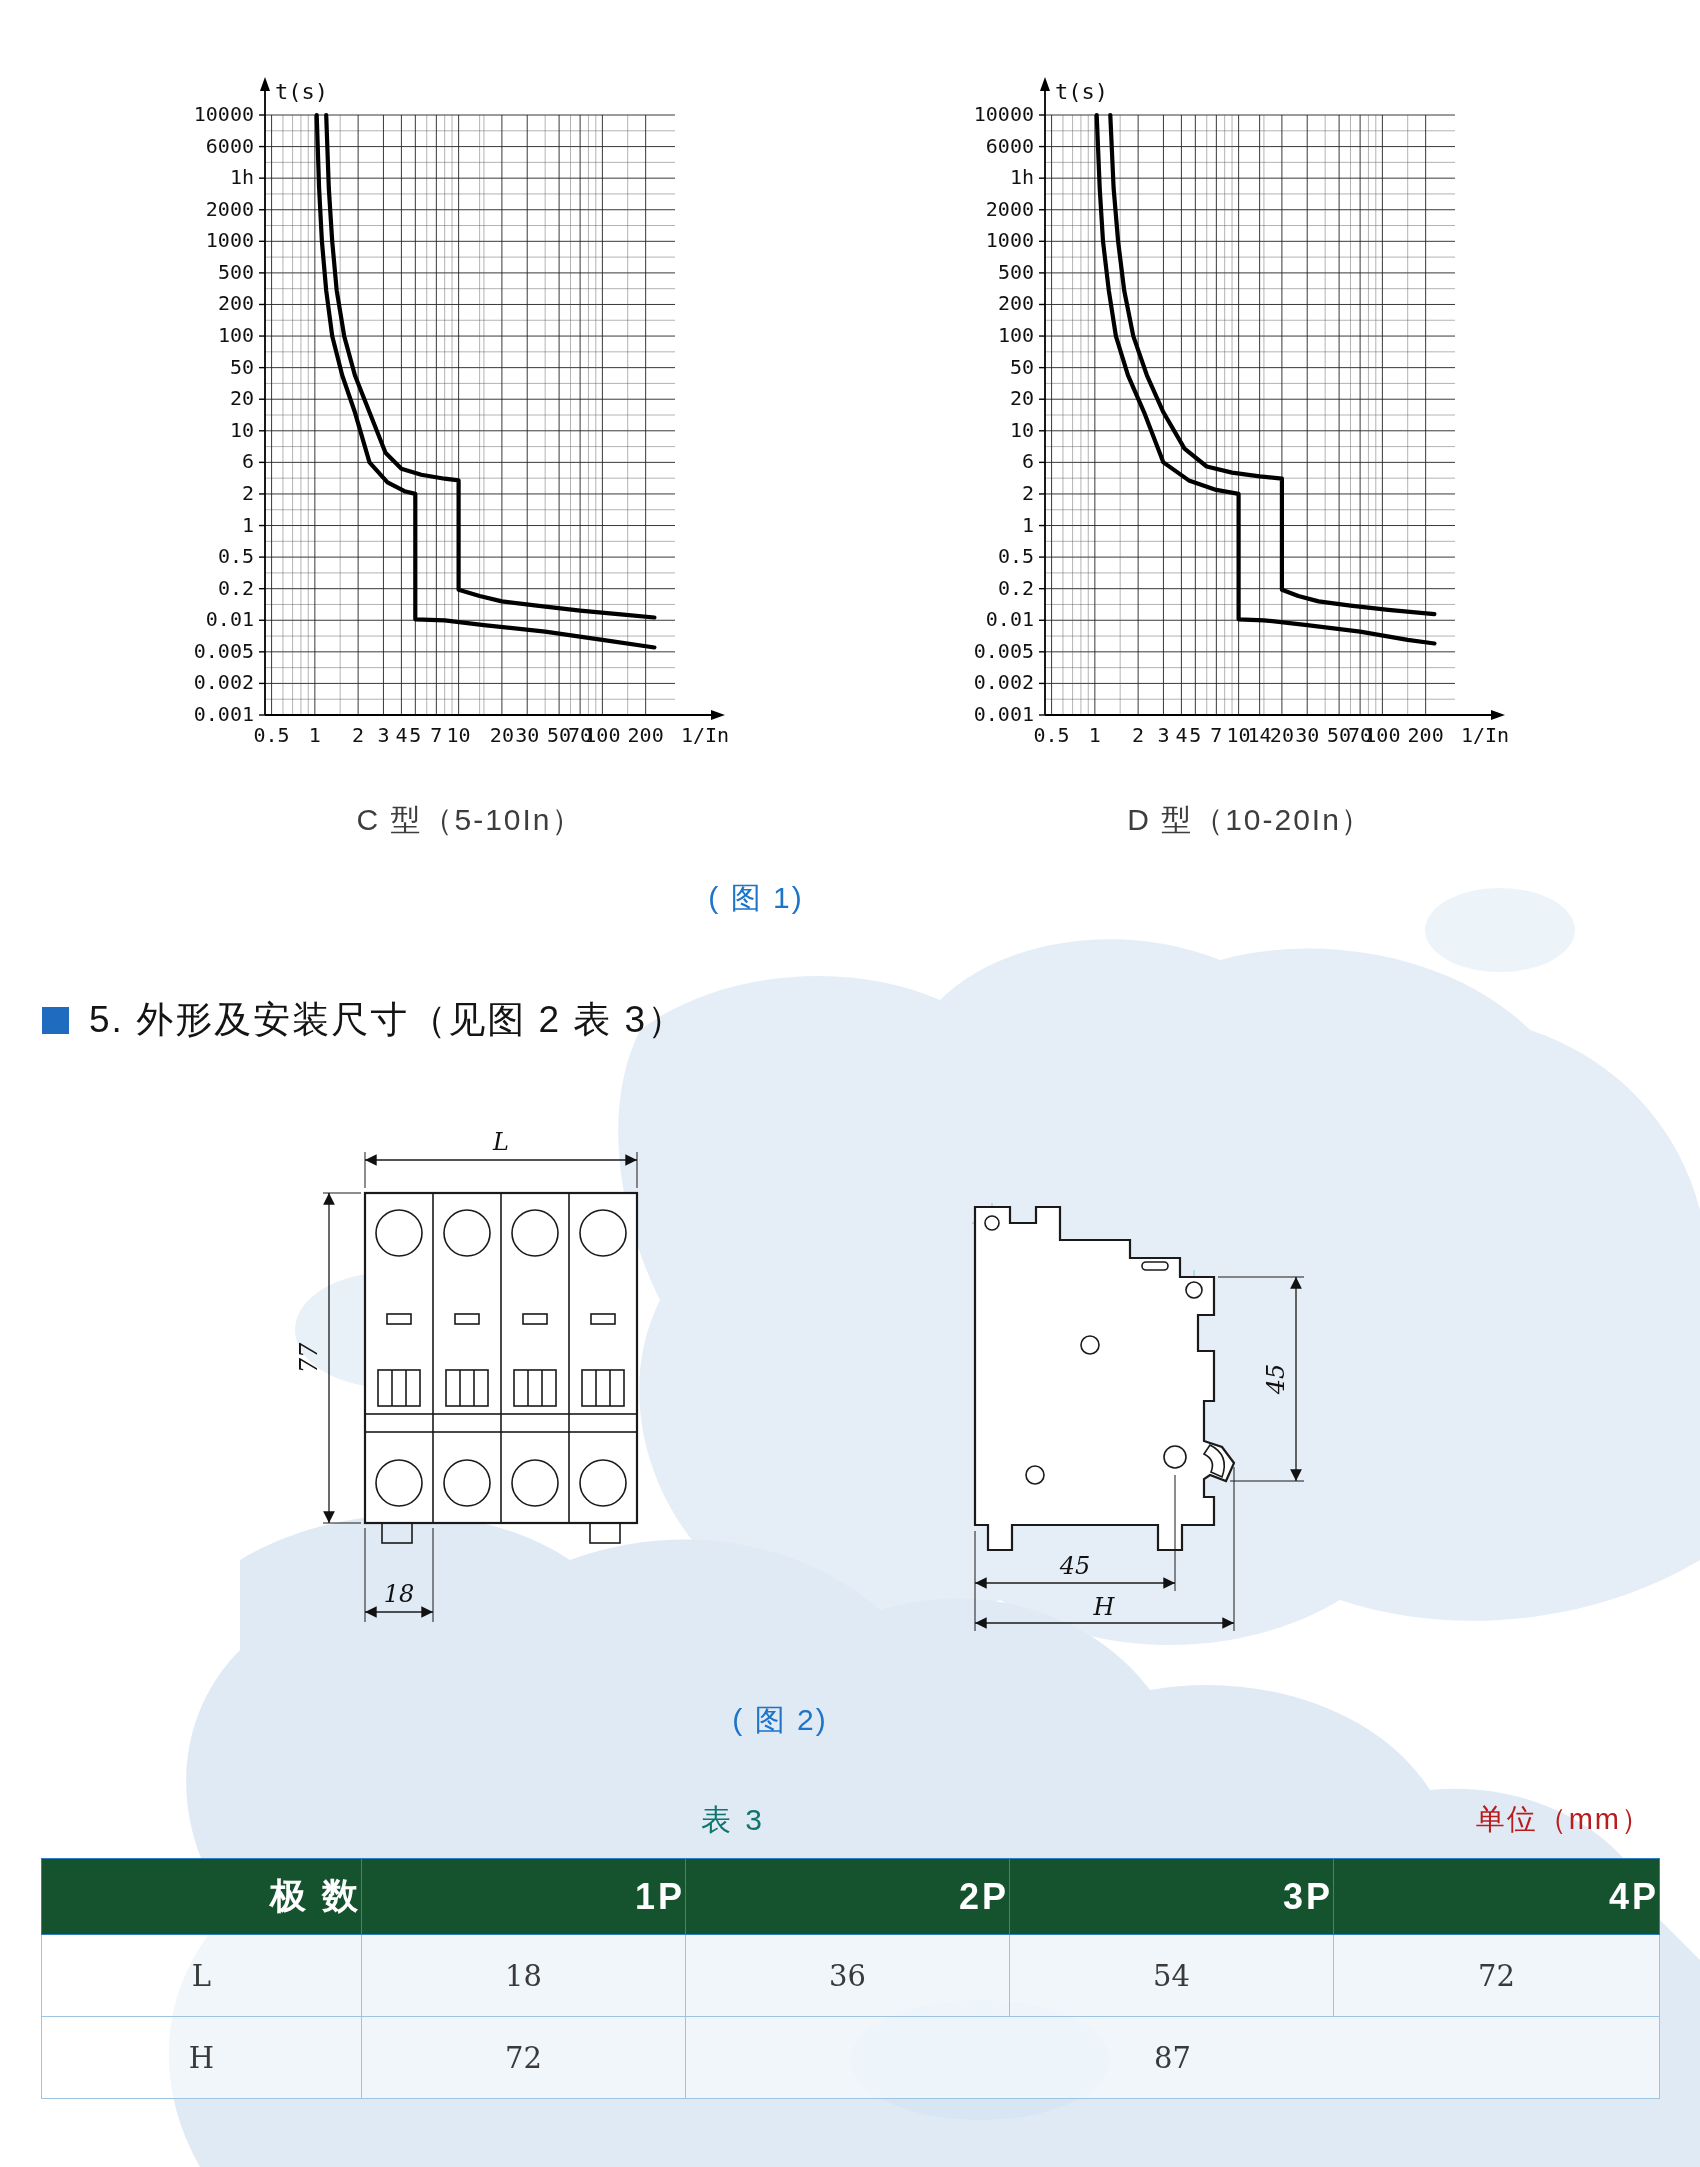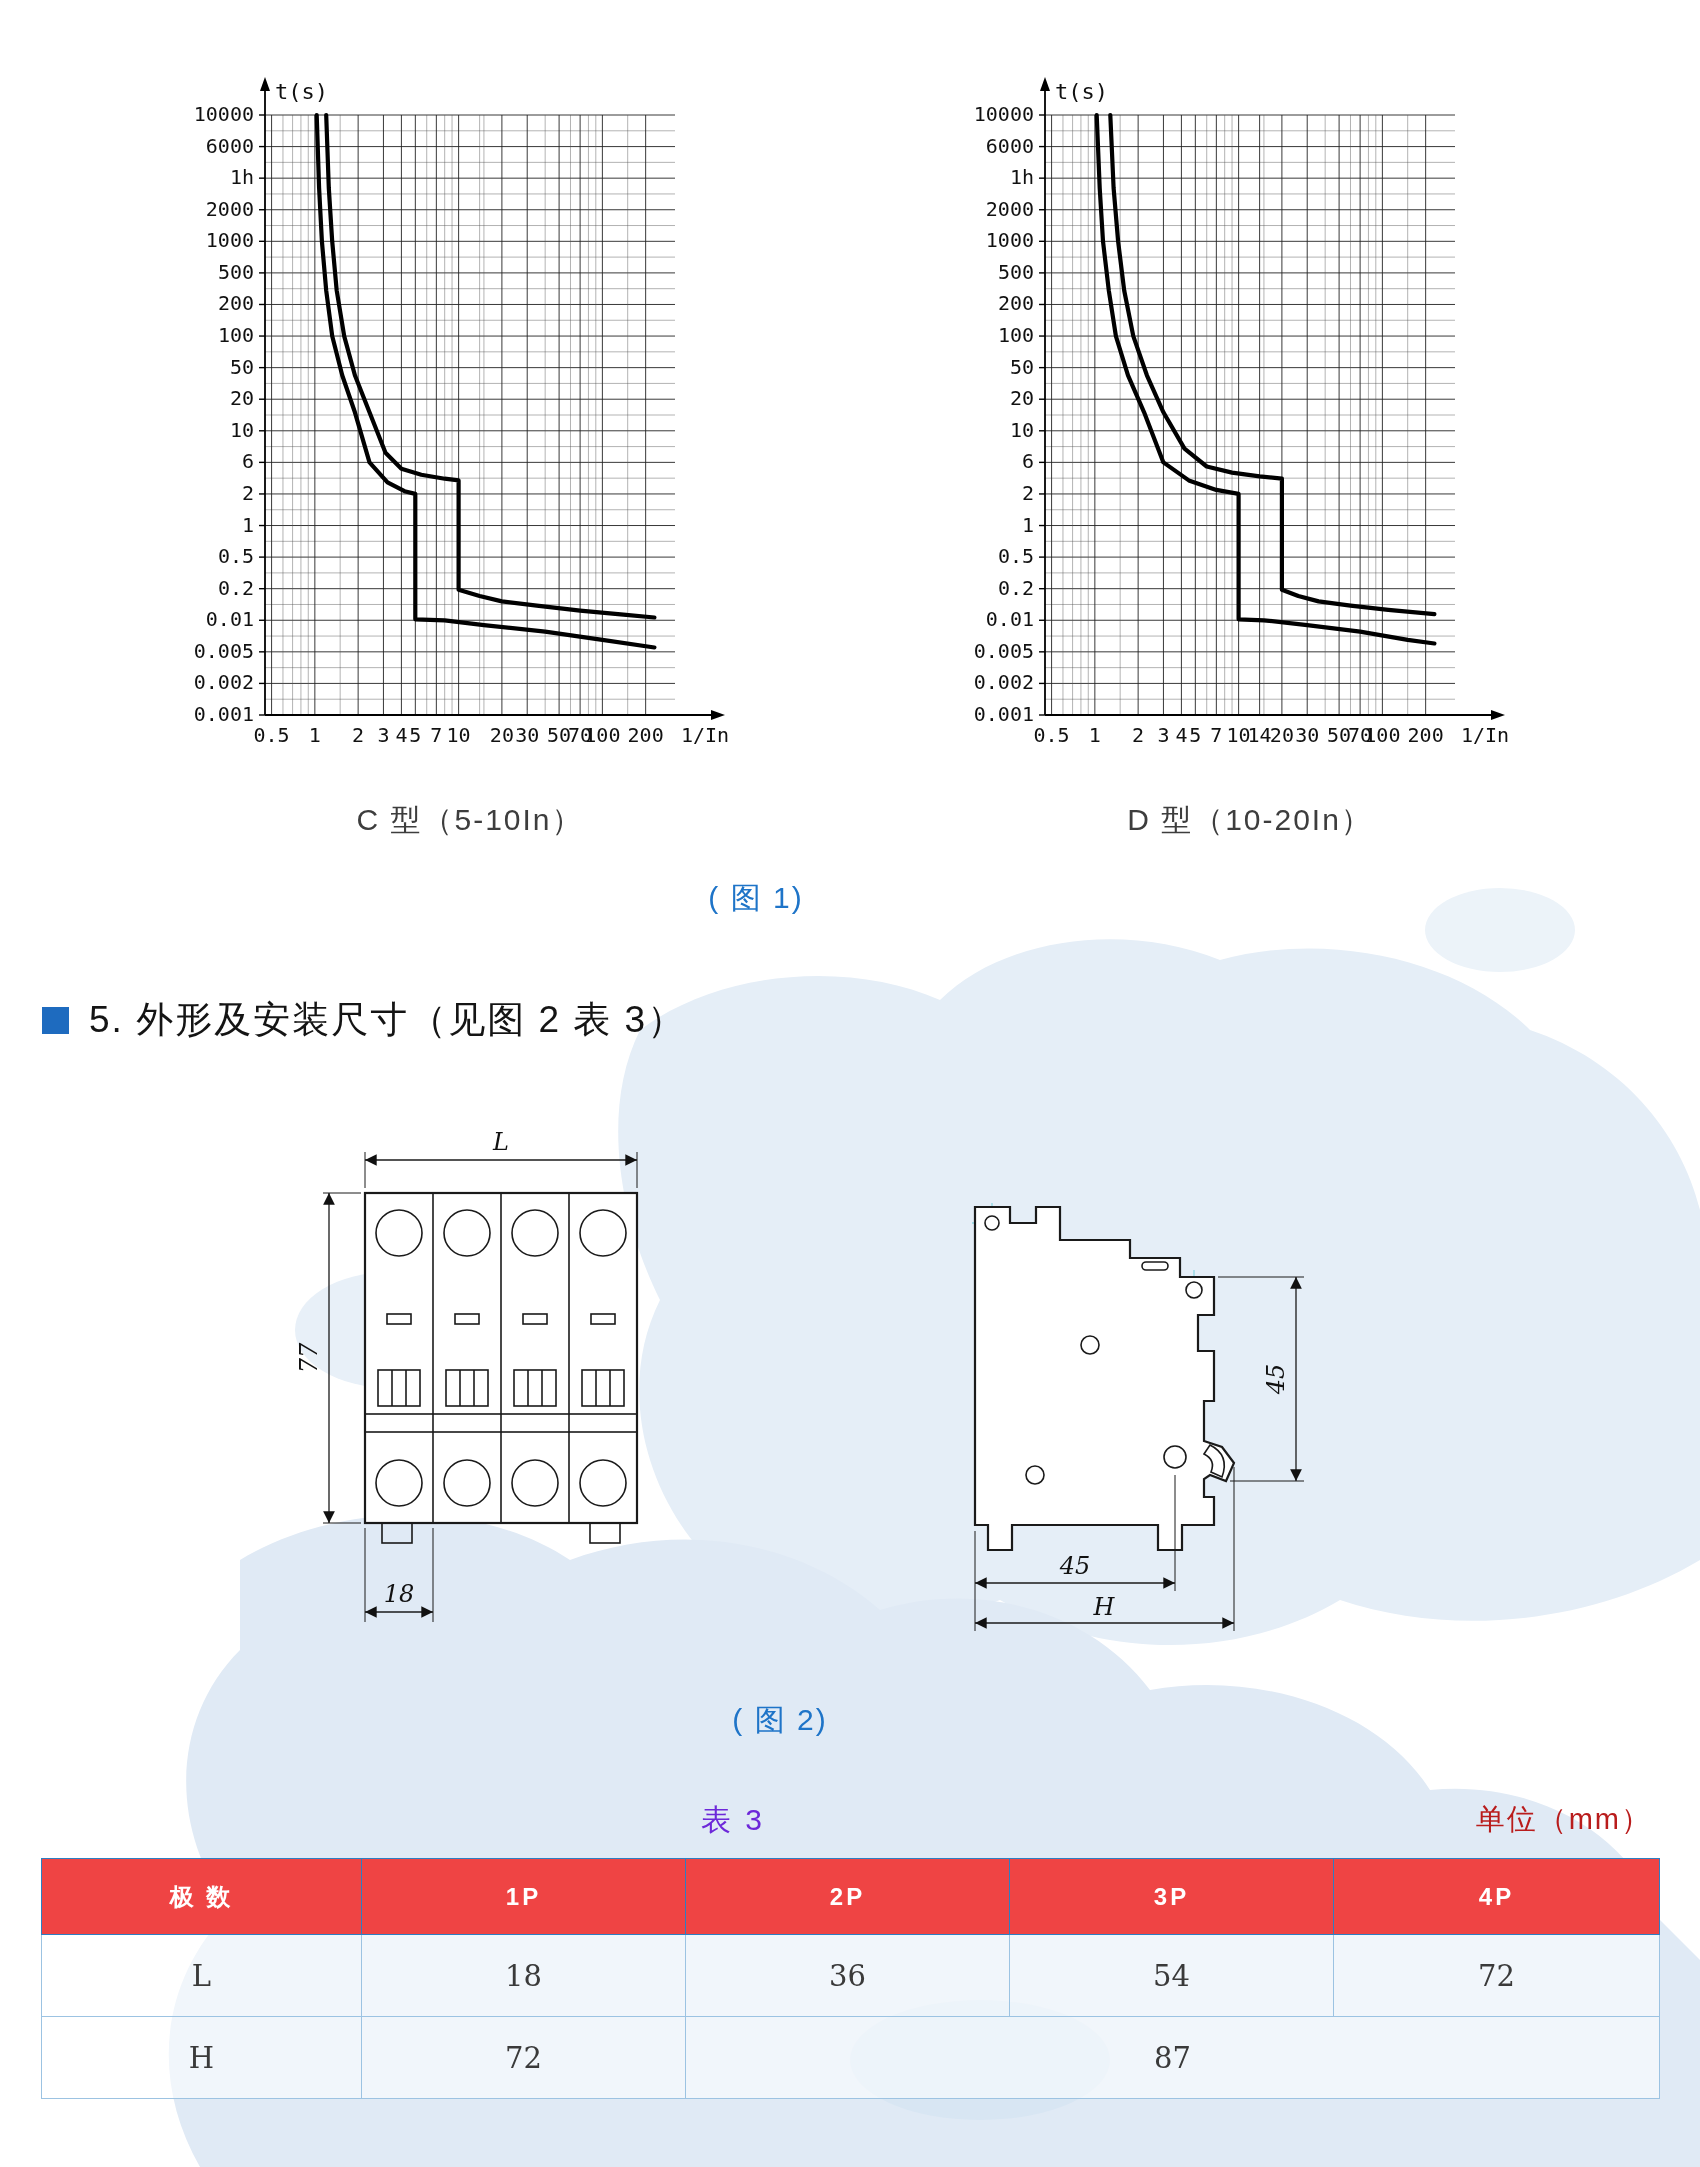--- a/index.html
+++ b/index.html
@@ -14,28 +14,28 @@
   .fig-caption { position:absolute; left:0; width:1512px; text-align:center;
                  font-size:30px; color:#1e74c8; letter-spacing:2px; }
 
   .section-heading { position:absolute; left:42px; top:995px; display:flex; align-items:center; gap:20px; }
   .section-square { width:27px; height:27px; background:#1e6bbf; }
   .section-text { font-size:37px; font-weight:normal; color:#141414; letter-spacing:2px; }
 
   .drawing { position:absolute; }
 
   .table-title { position:absolute; left:0; top:1800px; width:1466px; text-align:center;
-                 font-size:30px; color:#6d28d9; letter-spacing:3px; }
+                 font-size:30px; color:#0f766e; letter-spacing:3px; }
   .table-unit { position:absolute; right:48px; top:1800px; font-size:29px; color:#b91c1c; letter-spacing:2px; }
 
   table.spec-table { position:absolute; left:41px; top:1858px; width:1618px;
                      border-collapse:collapse; table-layout:fixed; z-index:1;
                      border:1px solid #9cc3e2; }
-  table.spec-table th { background:#ef4444; color:#ffffff; font-size:24px; font-weight:bold;
-                        height:76px; letter-spacing:3px; border:1px solid #2e7ec2; }
+  table.spec-table th { background:#14532d; color:#ffffff; font-size:36px; font-weight:bold;
+                        height:76px; letter-spacing:3px; border:1px solid #2e7ec2;text-align:right; }
   table.spec-table td { height:82px; text-align:center; vertical-align:middle;
                         font-family:"DejaVu Serif", serif; font-size:29px; color:#3a3a3a;
                         border:1px solid #9cc3e2; background:rgba(255,255,255,0.55); }
 
   svg text.dim { font-family:"DejaVu Serif", serif; font-style:italic; font-size:24px; fill:#111; }
   .outline { fill:#ffffff; stroke:#1a1a1a; stroke-width:2.2; }
   .thin    { fill:none; stroke:#1a1a1a; stroke-width:1.6; }
   .dimline { stroke:#1a1a1a; stroke-width:1.3; fill:none; }
   .extline { stroke:#1a1a1a; stroke-width:1;   fill:none; }
   .center  { stroke:#8ed7e4; stroke-width:1.3; fill:none; }

